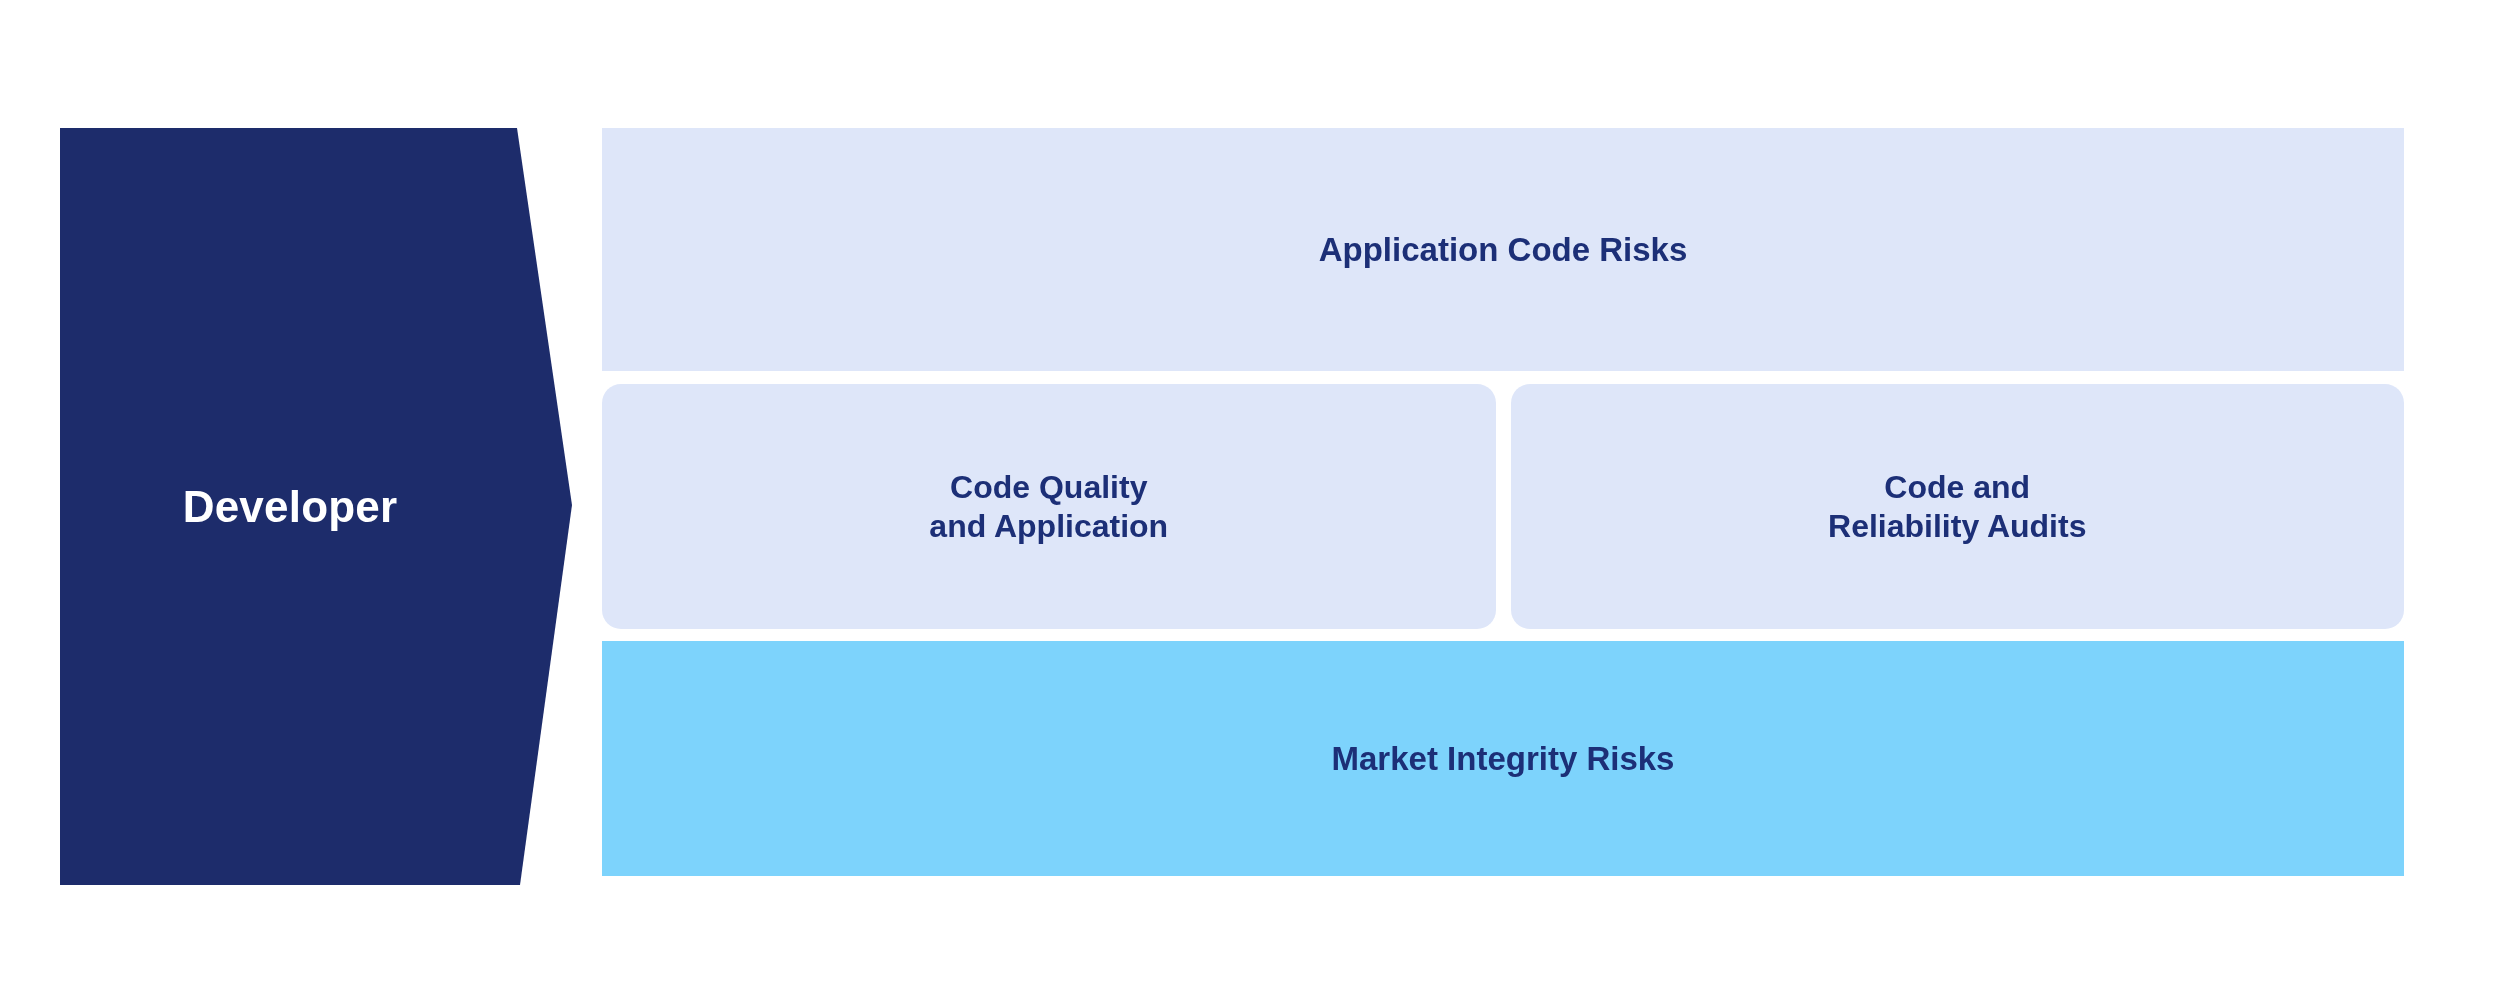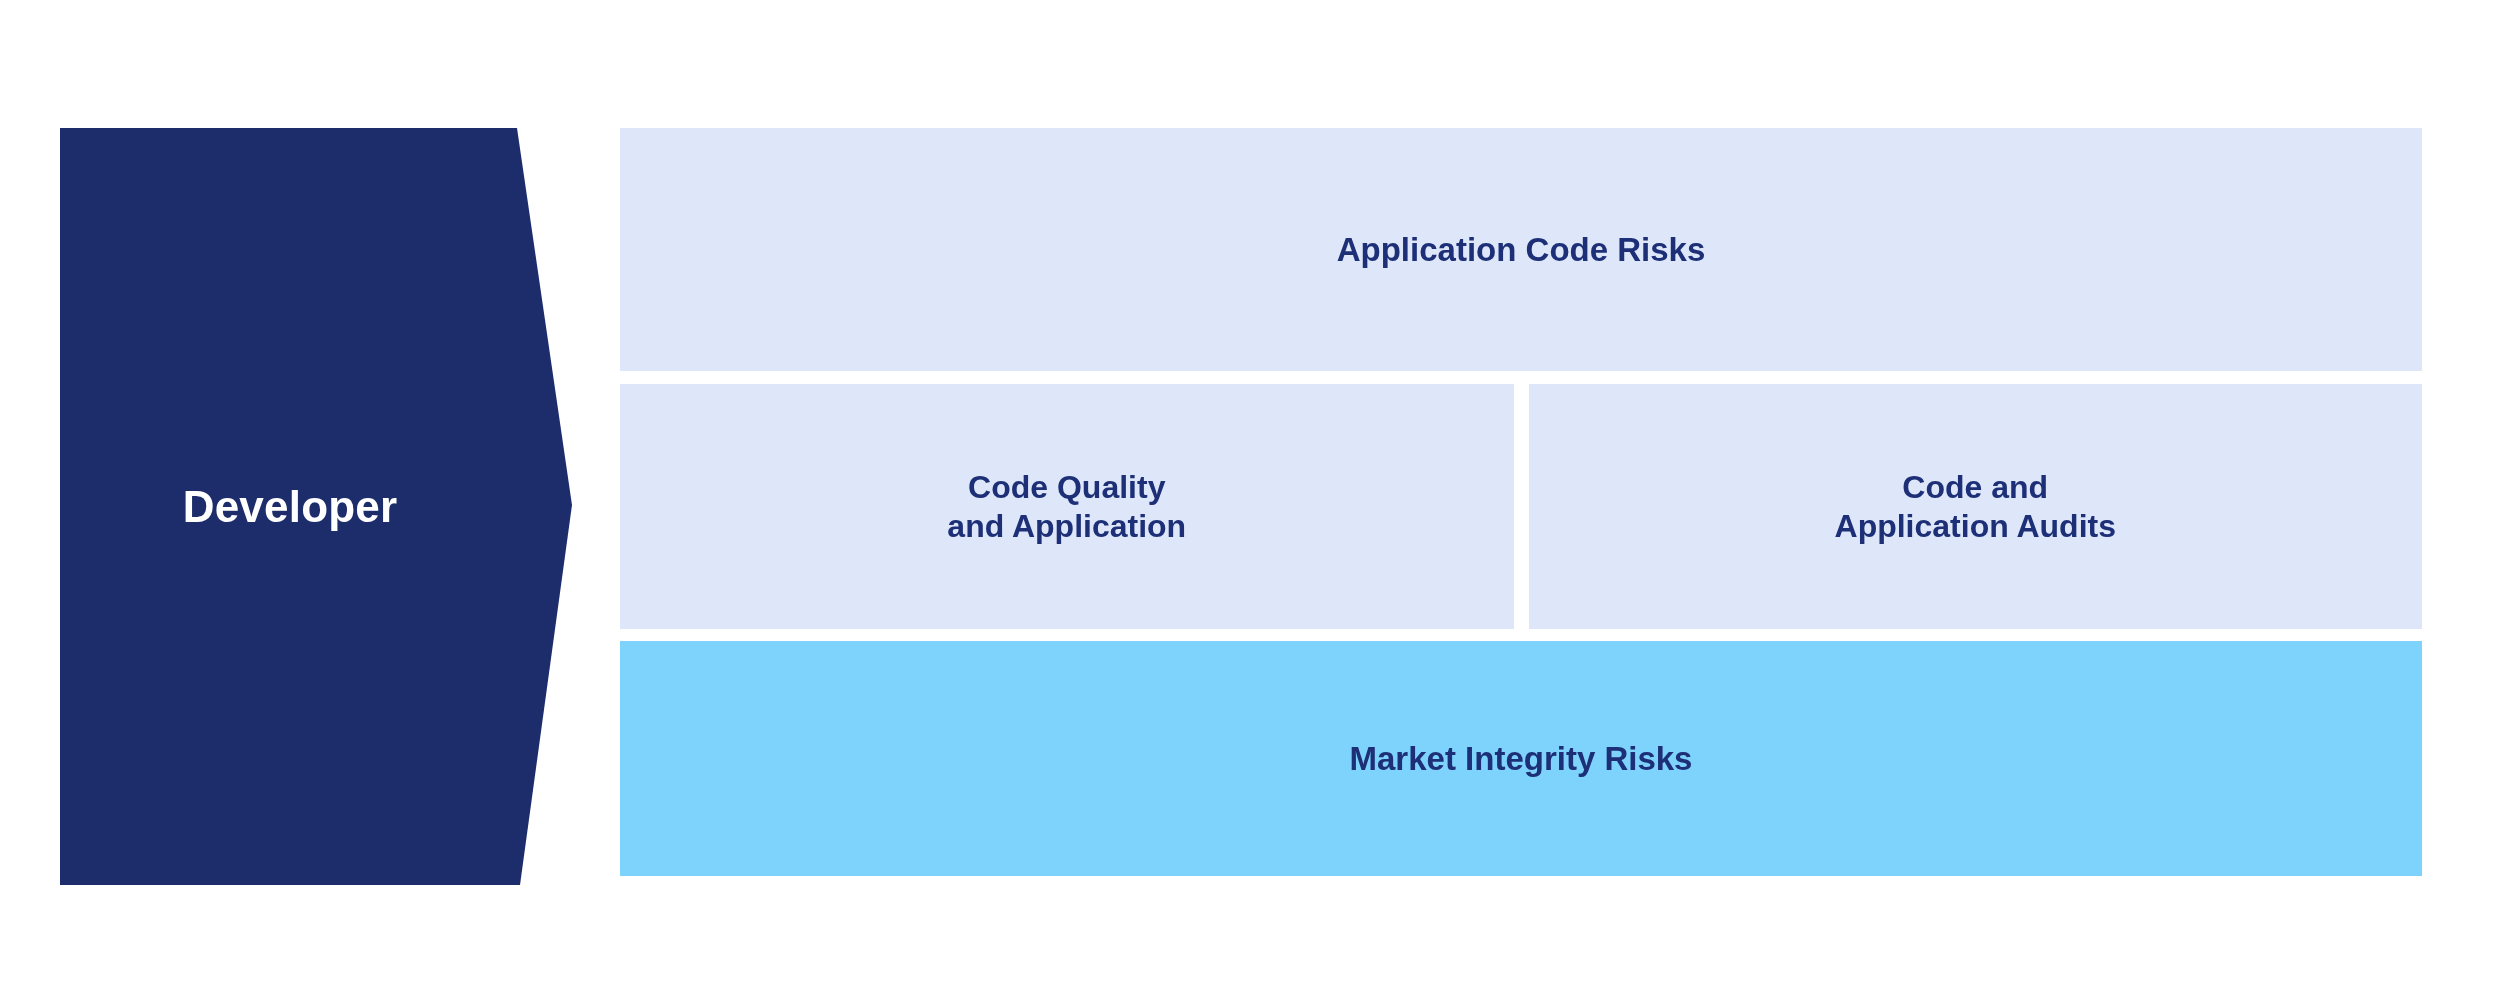--- a/index.html
+++ b/index.html
@@ -51,21 +51,21 @@
     font-weight: bold;
     line-height: 1.18;
     letter-spacing: 0.2px;
     pointer-events: none;
   }
   .chevron-label .ln { display: block; white-space: nowrap; }
 
   
   .stack {
     position: absolute;
-    left: 620px;
+    left: 602px;
     top: 128px;
     width: 1802px;
     height: 748px;
   }
 
   .band {
     position: absolute;
     left: 0;
     width: 100%;
     display: flex;
@@ -99,20 +99,21 @@
     display: flex;
     flex-direction: column;
     align-items: center;
     justify-content: center;
     text-align: center;
     color: #1c2f77;
     font-size: 32px;
     font-weight: bold;
     line-height: 1.2;
     box-sizing: border-box;
+    border-radius: 19px;
   }
   .mid-cell .ln { display: block; white-space: nowrap; }
 
   .band-bottom {
     top: 513px;
     height: 235px;
     background: #7dd3fc;
     font-size: 33px;
   }
 </style>
@@ -138,21 +139,21 @@
 
     <div class="mid-row">
 
       <div class="mid-cell">
         <span class="ln">Code Quality</span>
         <span class="ln">and Application</span>
       </div>
 
       <div class="mid-cell">
         <span class="ln">Code and</span>
-        <span class="ln">Application Audits</span>
+        <span class="ln">Reliability Audits</span>
       </div>
 
 
     </div>
 
     <div class="band band-bottom">
       <span>Market Integrity Risks</span>
     </div>
 
   </div>

